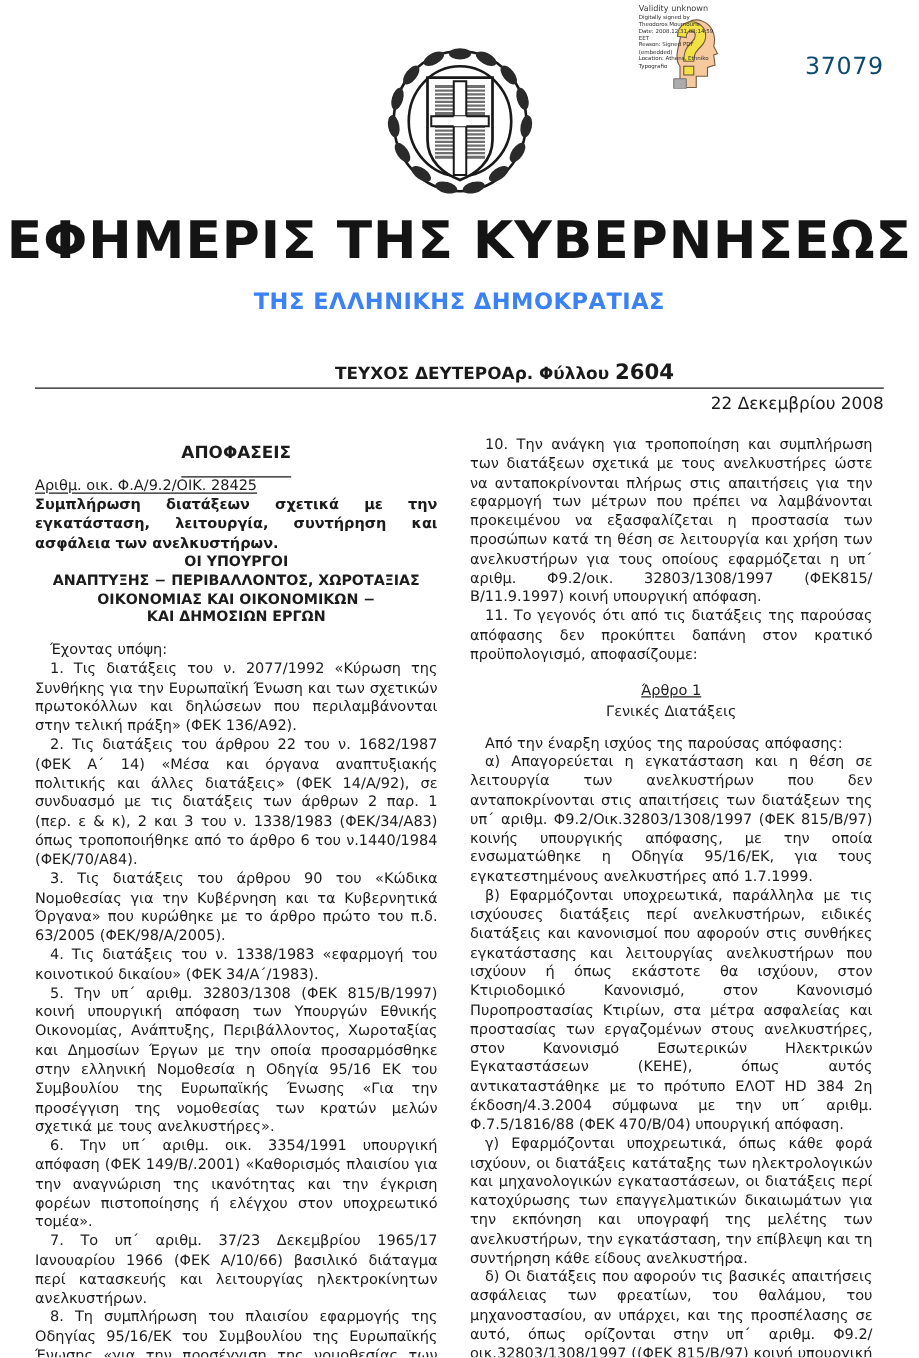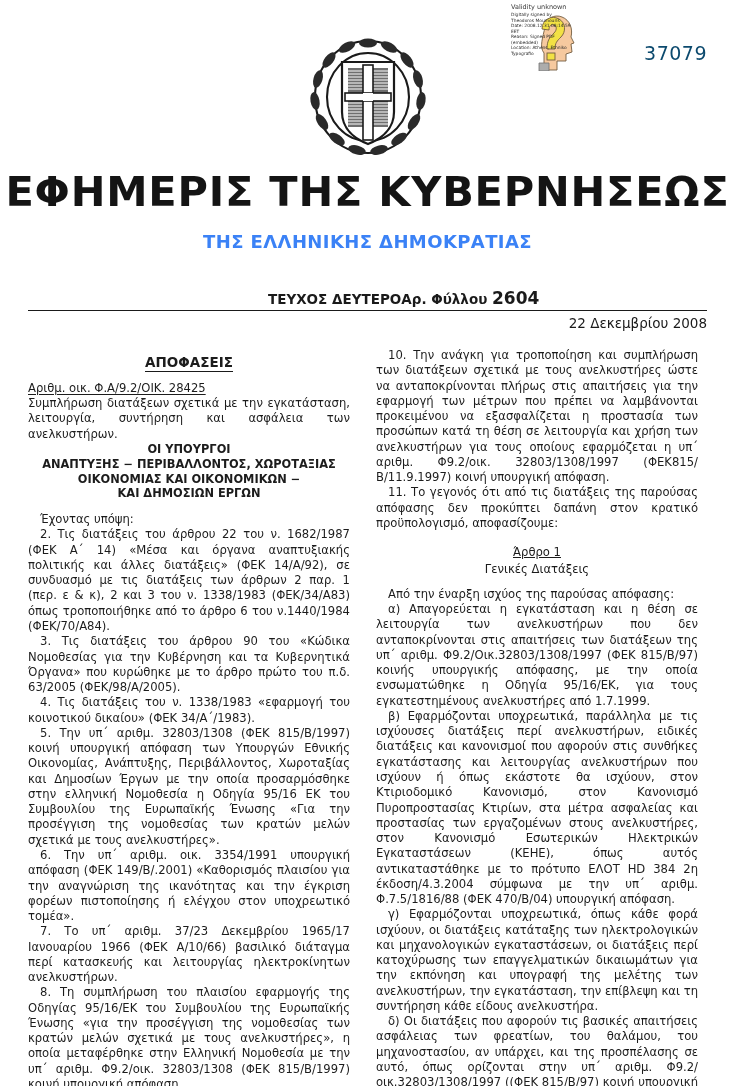--- a/index.html
+++ b/index.html
@@ -156,30 +156,31 @@
     color: #1c1c1c;
   }
   .apofaseis {
     text-align: center;
     font-weight: 700;
     font-size: 13.5px;
     margin: 6px 0 9px 0;
   }
   .apofaseis span {
     border-bottom: 1.3px solid #1a1a1a;
-    padding-bottom: 1px;
+    padding-bottom: 11px;
   }
   .arithm {
     text-decoration: underline;
     text-underline-offset: 2px;
     margin-bottom: 0;
   }
   .subject {
     margin: 0 0 11px 0;
     text-align: justify;
+    font-weight: bold;
   }
   .ministers {
     text-align: center;
     font-weight: 700;
     line-height: 1.30;
     margin: 0 0 11px 0;
     font-size: 11.4px;
   }
   p.body-p {
     margin: 0;
@@ -293,20 +294,21 @@
       </div>
       <p class="body-p noindent arithm">Αριθμ. οικ. Φ.Α/9.2/ΟΙΚ. 28425</p>
       <p class="body-p noindent subject">Συμπλήρωση διατάξεων σχετικά με την εγκατάσταση, λειτουργία, συντήρηση και ασφάλεια των ανελκυστήρων.</p>
       <div class="ministers">
         <div>ΟΙ ΥΠΟΥΡΓΟΙ</div>
         <div>ΑΝΑΠΤΥΞΗΣ − ΠΕΡΙΒΑΛΛΟΝΤΟΣ, ΧΩΡΟΤΑΞΙΑΣ</div>
         <div>ΟΙΚΟΝΟΜΙΑΣ ΚΑΙ ΟΙΚΟΝΟΜΙΚΩΝ −</div>
         <div>ΚΑΙ ΔΗΜΟΣΙΩΝ ΕΡΓΩΝ</div>
       </div>
       <p class="body-p">Έχοντας υπόψη:</p>
+      <p class="body-p">1. Τις διατάξεις του ν. 2077/1992 «Κύρωση της Συνθήκης για την Ευρωπαϊκή Ένωση και των σχετικών πρωτοκόλλων και δηλώσεων που περιλαμβάνονται στην τελική πράξη» (ΦΕΚ 136/Α92).</p>
       <p class="body-p">2. Τις διατάξεις του άρθρου 22 του ν. 1682/1987 (ΦΕΚ Α΄ 14) «Μέσα και όργανα αναπτυξιακής πολιτικής και άλλες διατάξεις» (ΦΕΚ 14/Α/92), σε συνδυασμό με τις διατάξεις των άρθρων 2 παρ. 1 (περ. ε &amp; κ), 2 και 3 του ν. 1338/1983 (ΦΕΚ/34/Α83) όπως τροποποιήθηκε από το άρθρο 6 του ν.1440/1984 (ΦΕΚ/70/Α84).</p>
       <p class="body-p">3. Τις διατάξεις του άρθρου 90 του «Κώδικα Νομοθεσίας για την Κυβέρνηση και τα Κυβερνητικά Όργανα» που κυρώθηκε με το άρθρο πρώτο του π.δ. 63/2005 (ΦΕΚ/98/Α/2005).</p>
       <p class="body-p">4. Τις διατάξεις του ν. 1338/1983 «εφαρμογή του κοινοτικού δικαίου» (ΦΕΚ 34/Α΄/1983).</p>
       <p class="body-p">5. Την υπ΄ αριθμ. 32803/1308 (ΦΕΚ 815/Β/1997) κοινή υπουργική απόφαση των Υπουργών Εθνικής Οικονομίας, Ανάπτυξης, Περιβάλλοντος, Χωροταξίας και Δημοσίων Έργων με την οποία προσαρμόσθηκε στην ελληνική Νομοθεσία η Οδηγία 95/16 ΕΚ του Συμβουλίου της Ευρωπαϊκής Ένωσης «Για την προσέγγιση της νομοθεσίας των κρατών μελών σχετικά με τους ανελκυστήρες».</p>
       <p class="body-p">6. Την υπ΄ αριθμ. οικ. 3354/1991 υπουργική απόφαση (ΦΕΚ 149/Β/.2001) «Καθορισμός πλαισίου για την αναγνώριση της ικανότητας και την έγκριση φορέων πιστοποίησης ή ελέγχου στον υποχρεωτικό τομέα».</p>
       <p class="body-p">7. Το υπ΄ αριθμ. 37/23 Δεκεμβρίου 1965/17 Ιανουαρίου 1966 (ΦΕΚ Α/10/66) βασιλικό διάταγμα περί κατασκευής και λειτουργίας ηλεκτροκίνητων ανελκυστήρων.</p>
       <p class="body-p">8. Τη συμπλήρωση του πλαισίου εφαρμογής της Οδηγίας 95/16/ΕΚ του Συμβουλίου της Ευρωπαϊκής Ένωσης «για την προσέγγιση της νομοθεσίας των κρατών μελών σχετικά με τους ανελκυστήρες», η οποία μεταφέρθηκε στην Ελληνική Νομοθεσία με την υπ΄ αριθμ. Φ9.2/οικ. 32803/1308 (ΦΕΚ 815/Β/1997) κοινή υπουργική απόφαση.</p>
 
     </div>
 

